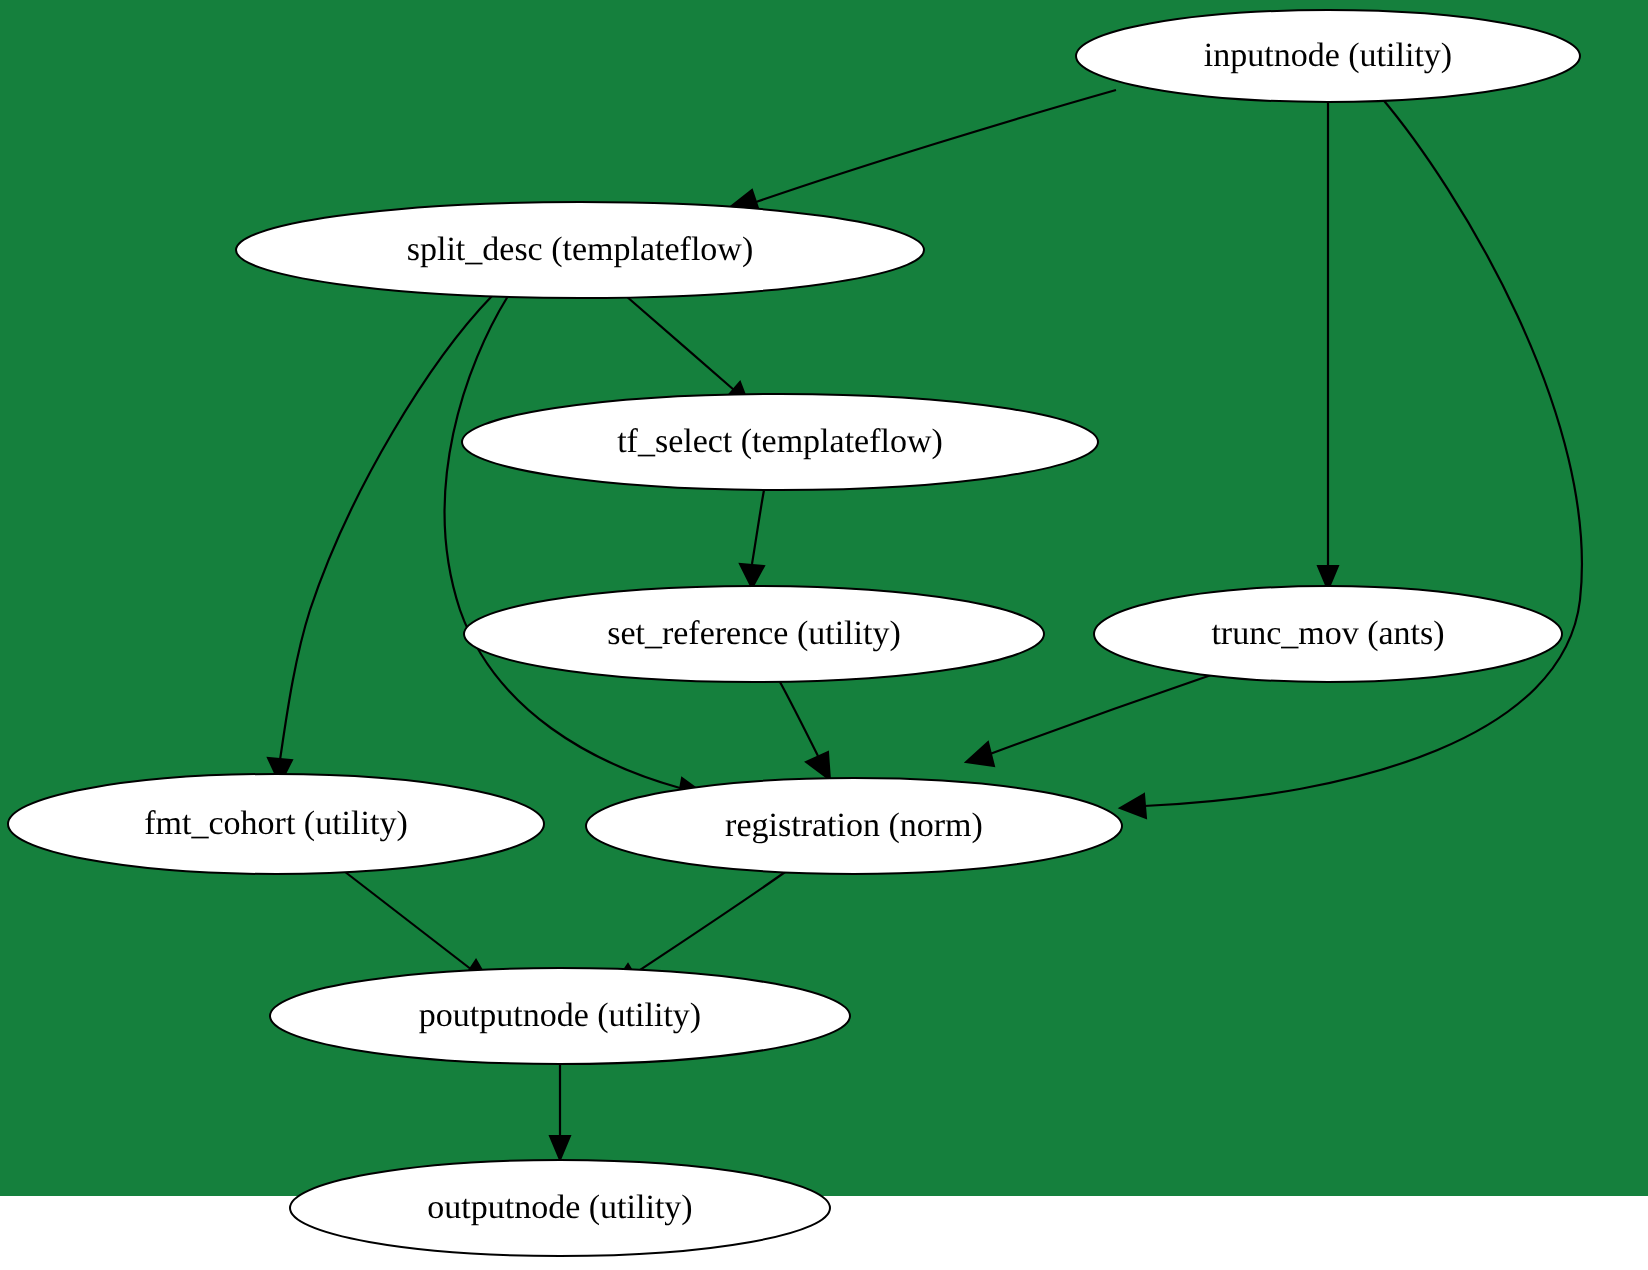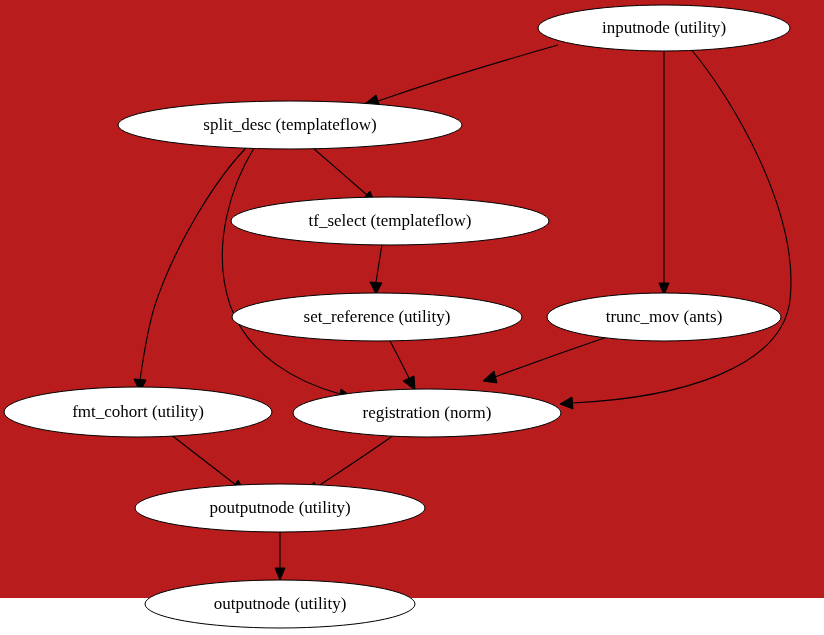--- a/index.html
+++ b/index.html
@@ -11,21 +11,21 @@
   body {
     width: 824px;
     height: 635px;
     font-family: "Liberation Serif", "DejaVu Serif", serif;
     overflow: hidden;
   }
   #graph-canvas {
     position: relative;
     width: 824px;
     height: 598px;
-    background: #b91c1c;
+    background: #15803d;
   }
   #graph-svg {
     display: block;
     width: 824px;
     height: 635px;
   }
   .node-ellipse {
     fill: #ffffff;
     stroke: #000000;
     stroke-width: 1;

